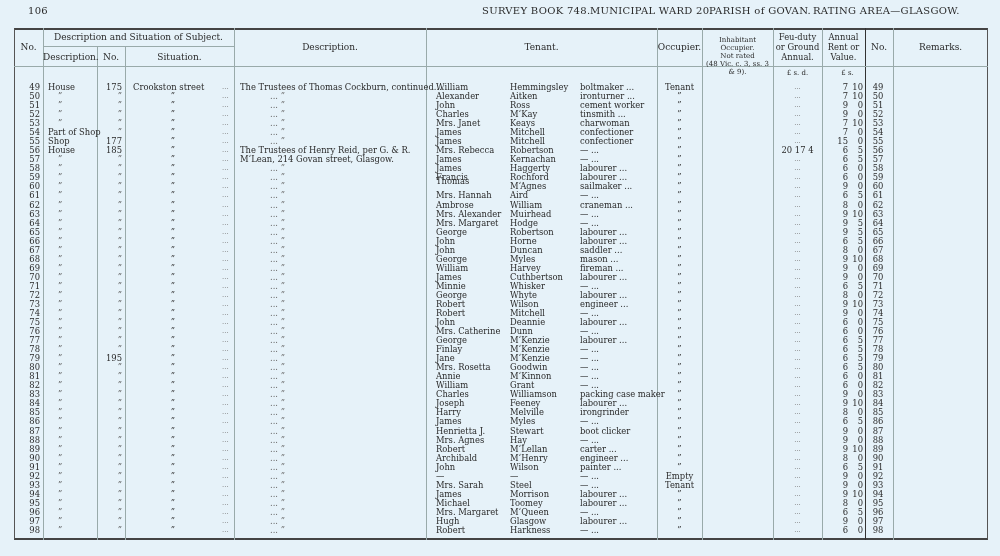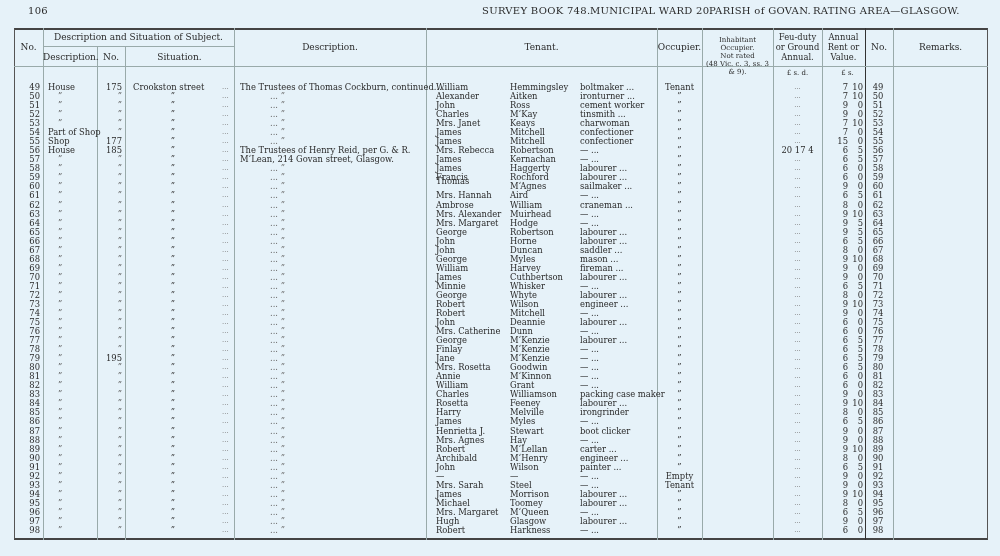--- a/index.html
+++ b/index.html
@@ -633,21 +633,21 @@
       <div class="cell num" style="left: 849px; width: 14px; top: 390.36px;">0</div>
       <div class="cell ctr" style="left: 866px; width: 24px; top: 390.36px;">83</div>
       <div class="cell muted" style="left: 222px; top: 390.36px;">...</div>
     </div>
     <div>
       <div class="cell num" style="left: 14px; width: 26px; top: 399.4px;">84</div>
       <div class="cell " style="left: 58px; width: 60px; top: 399.4px; color: rgb(85, 85, 85);">”</div>
       <div class="cell num" style="left: 97px; width: 25px; top: 399.4px; color: rgb(85, 85, 85);">”</div>
       <div class="cell " style="left: 133px; width: 80px; top: 399.4px; text-align: center;">”</div>
       <div class="cell " style="left: 270px; width: 185px; top: 399.4px; color: rgb(102, 102, 102);">...   ”</div>
-      <div class="cell " style="left: 436px; width: 80px; top: 399.4px;">Rosetta</div>
+      <div class="cell " style="left: 436px; width: 80px; top: 399.4px;">Joseph</div>
       <div class="cell " style="left: 510px; width: 68px; top: 399.4px;">Feeney</div>
       <div class="cell " style="left: 580px; width: 76px; top: 399.4px;">labourer ...</div>
       <div class="cell ctr" style="left: 657px; width: 45px; top: 399.4px;">”</div>
       <div class="cell ctr muted" style="left: 773px; width: 49px; top: 399.4px;">...</div>
       <div class="cell num" style="left: 822px; width: 26px; top: 399.4px;">9</div>
       <div class="cell num" style="left: 849px; width: 14px; top: 399.4px;">10</div>
       <div class="cell ctr" style="left: 866px; width: 24px; top: 399.4px;">84</div>
       <div class="cell muted" style="left: 222px; top: 399.4px;">...</div>
     </div>
     <div>

